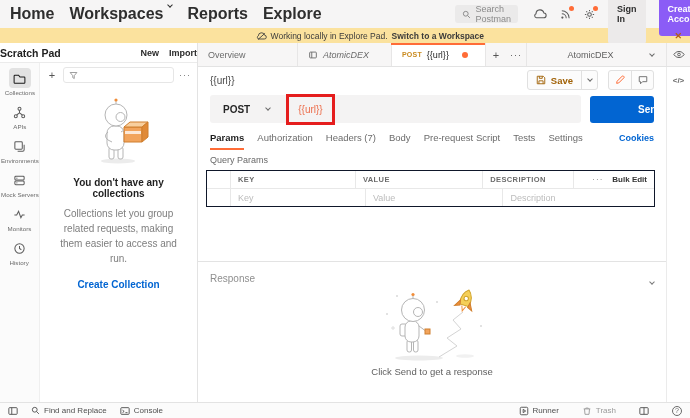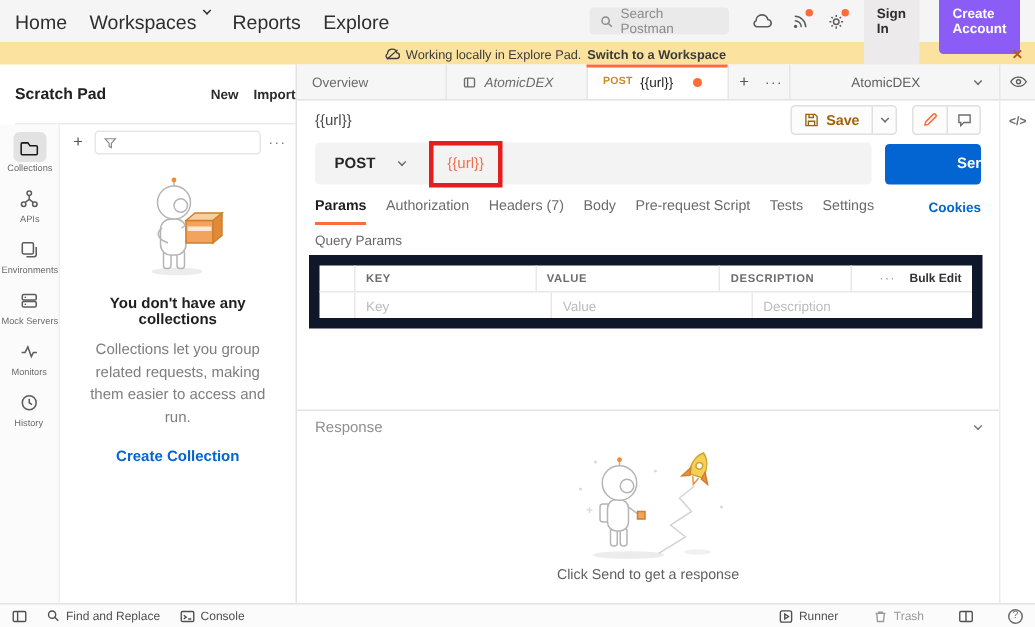--- a/index.html
+++ b/index.html
@@ -2,39 +2,39 @@
 <html><head>
 <meta charset="utf-8">
 <style>
   * { margin:0; padding:0; box-sizing:border-box; font-family:"Liberation Sans", sans-serif; }
   html,body { width:690px; height:418px; overflow:hidden; background:#fff; color:#212121; }
   svg { display:block; }
   .cv { display:inline-block; width:4px; height:4px; border-right:1.2px solid currentColor; border-bottom:1.2px solid currentColor; transform:rotate(45deg); margin-top:-2px; }
 
   
   .topbar { height:28px; background:#f6f5f5; display:flex; align-items:center; padding:0 10px; gap:15px; }
-  .nav-item { font-size:13px; font-weight:400; color:#2e2e2e; display:flex; align-items:flex-start; gap:5px; cursor:default; }
+  .nav-item { font-size:16px; font-weight:700; color:#2e2e2e; display:flex; align-items:flex-start; gap:5px; cursor:default; }
   .searchbox { width:132px; height:18px; background:#ebeaea; border-radius:3px; color:#8b8b8b; display:flex; align-items:center; gap:5px; padding:0 7px; font-size:9px; margin-left:118px; }
   .top-right { margin-left:auto; display:flex; align-items:center; gap:13px; }
   .iconbtn { position:relative; color:#5c5c5c; display:flex; }
   .iconbtn .dot { position:absolute; top:-3px; right:-3px; width:5px; height:5px; border-radius:50%; background:#ff6c37; }
   .btn-signin { background:#eceaea; color:#2e2e2e; font-size:9px; font-weight:600; padding:20px 9px; border-radius:3px; }
   .btn-create { background:#8b5cf6; color:#fff; font-size:9px; font-weight:700; padding:12px 9px; border-radius:3px; }
 
   
   .banner { height:15px; background:#fbe29e; display:flex; align-items:center; font-size:8.5px; color:#3b3b3b; padding:0 8px; }
   .banner .sp1 { flex:1.3; } .banner .sp2 { flex:1; }
   .banner-msg { display:flex; align-items:center; gap:4px; }
   .banner-link { font-weight:700; }
   .banner-close { color:#b35d12; font-size:9px; font-weight:700; }
 
   
   .main { display:flex; height:359px; }
   .sidebar { width:198px; border-right:1px solid #e3e3e3; display:flex; flex-direction:column; }
-  .side-head { height:40px; border-bottom:1px solid #ebebeb; display:flex; align-items:center; padding:0 0; gap:10px;margin-left:10px; }
+  .side-head { height:20px; border-bottom:1px solid #ebebeb; display:flex; align-items:center; padding:0 0; gap:10px; }
   .side-title { font-weight:700; font-size:10.5px; flex:1; }
   .mini-btn { font-weight:600; font-size:9px; color:#2b2b2b; }
   .side-body { flex:1; display:flex; min-height:0; }
   .rail { width:40px; background:#fbfbfb; border-right:1px solid #efefef; padding-top:5px; display:flex; flex-direction:column; gap:6px; align-items:center; }
   .rail-item { display:flex; flex-direction:column; align-items:center; gap:1px; width:100%; }
   .rail-ico { width:22px; height:20px; border-radius:4px; display:flex; align-items:center; justify-content:center; color:#5c5c5c; }
   .rail-item.sel .rail-ico { background:#e2e2e2; color:#1a1a1a; }
   .rail-label { font-size:6.5px; color:#6b6b6b; transform:scale(.95); white-space:nowrap; }
   .pane { flex:1; display:flex; flex-direction:column; min-width:0; }
   .pane-bar { height:24px; display:flex; align-items:center; padding:0 6px; gap:5px; }
@@ -85,34 +85,34 @@
   .send-main { flex:1; display:flex; align-items:center; justify-content:center; font-weight:700; font-size:10px;padding-left:48px; }
   .send-chev { width:17px; border-left:1px solid rgba(255,255,255,.35); display:flex; align-items:center; justify-content:center; }
 
   .req-tabs { height:25px; display:flex; align-items:center; padding:0 12px; gap:13px; font-size:9.5px; color:#6b6b6b; }
   .rt { height:100%; display:flex; align-items:center; border-bottom:2px solid transparent; padding-top:1px; }
   .rt.active { color:#1f1f1f; border-bottom-color:#ff6c37; font-weight:600;text-align:right; }
   .cookies { margin-left:auto; color:#0265d2; font-weight:700; font-size:9px; }
 
   .qp-label { padding:5px 12px 5px; font-size:9px; color:#696969; }
 
-  .ptable { margin:0 11px 0 8px; border:7px solid #0f172a; font-size:9px; }
+  .ptable { margin:0 11px 0 8px; border:1px solid #0f172a; font-size:9px; }
   .tr { display:flex; }
   .tr + .tr { border-top:1px solid #e8e8e8; }
   .td { padding:3px 7px; border-right:1px solid #e8e8e8; display:flex; align-items:center; min-height:17px; }
   .td.last { border-right:none; }
   .c0 { width:24px; } .c1 { flex:1.45; } .c2 { flex:1.48; } .c3 { flex:1; } .c4 { width:80px; justify-content:flex-end; gap:9px; }
   .th { font-size:7.5px; color:#6b6b6b; font-weight:700; letter-spacing:.4px; }
   .ph { color:#bcbcbc; }
   .bulk { font-weight:700; color:#333; font-size:8px; }
   .tmore { color:#8a8a8a; font-size:8px; letter-spacing:1px; }
 
   .ed-spacer { height:54px; }
   .resp { flex:1; border-top:1px solid #e3e3e3; display:flex; flex-direction:column; min-height:0; }
-  .resp-head { height:22px; display:flex; align-items:center; padding:0 12px; color:#8f8f8f; font-size:10px; }
+  .resp-head { height:22px; display:flex; align-items:flex-end; padding:0 12px; color:#8f8f8f; font-size:10px; }
   .resp-head .cv { margin-left:auto; color:#7a7a7a; }
   .resp-body { flex:1; display:flex; flex-direction:column; align-items:center; }
   .resp-caption { font-size:9.5px; color:#5f5f5f; margin-top:2px; }
 
   
   .statusbar { height:16px; border-top:1px solid #e3e3e3; background:#fbfbfb; display:flex; align-items:center; padding:0 8px; gap:13px; font-size:8px; color:#4f4f4f; }
   .sb-item { display:flex; align-items:center; gap:4px; }
   .sb-right { margin-left:auto; display:flex; align-items:center; gap:23px; }
   .sb-dim { color:#9a9a9a; }
   .help-circ { width:10px; height:10px; border:1px solid #6b6b6b; border-radius:50%; font-size:7px; display:flex; align-items:center; justify-content:center; color:#6b6b6b; }

